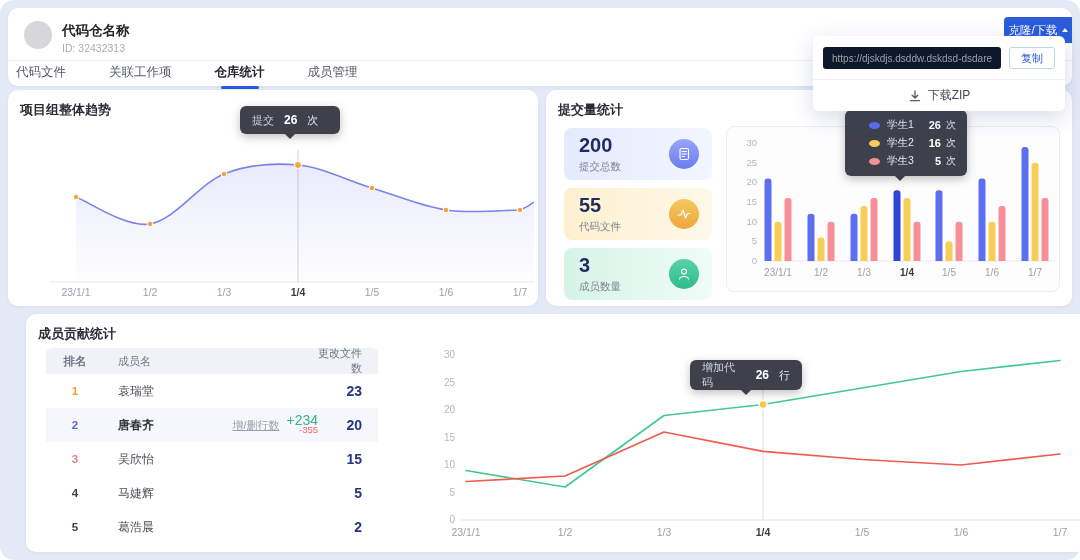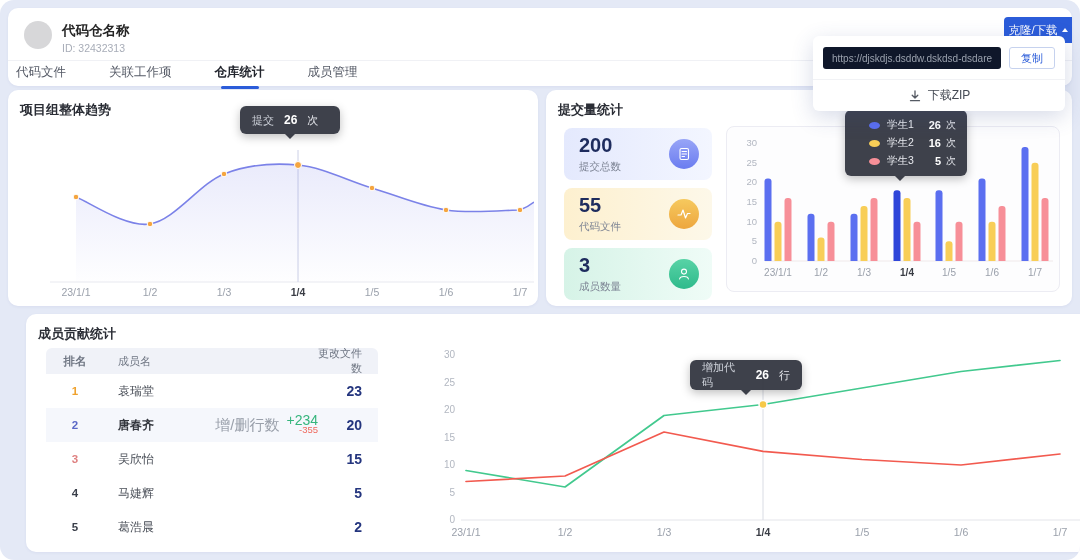--- a/index.html
+++ b/index.html
@@ -72,21 +72,21 @@
   .trow.hl { background:#f5f7fc; }
   .c-rank { width:58px; text-align:center; font-weight:bold; font-size:11.5px; }
   .c-name { width:90px; padding-left:14px; }
   .trow.hl .c-name { font-weight:bold; color:#33363d; }
   .c-fill { flex:1; }
   .c-files { width:60px; text-align:right; padding-right:16px; font-weight:bold; font-size:14px; color:#24357e; }
   .thead .c-files { font-weight:normal; font-size:11px; color:#6e7582; }
   .rank-1 { color:#efa12c; } .rank-2 { color:#5a68c7; } .rank-3 { color:#df8181; }
   .rank-n { color:#3a3f4a; }
   .lines-box { display:flex; align-items:center; gap:7px; }
-  .lines-label { font-size:15px; color:#9aa0ab; }
+  .lines-label { font-size:11px; color:#9aa0ab;text-decoration:underline; }
   .lines-stack { display:flex; flex-direction:column; line-height:10px; text-align:right; }
   .lines-add { font-size:14px; color:#35b57c; }
   .lines-del { font-size:9.5px; color:#ef6a5e; }
 
   svg text { font-family:"Liberation Sans","DejaVu Sans",sans-serif; }
 </style>
 </head>
 <body>
 
 <div class="page">

